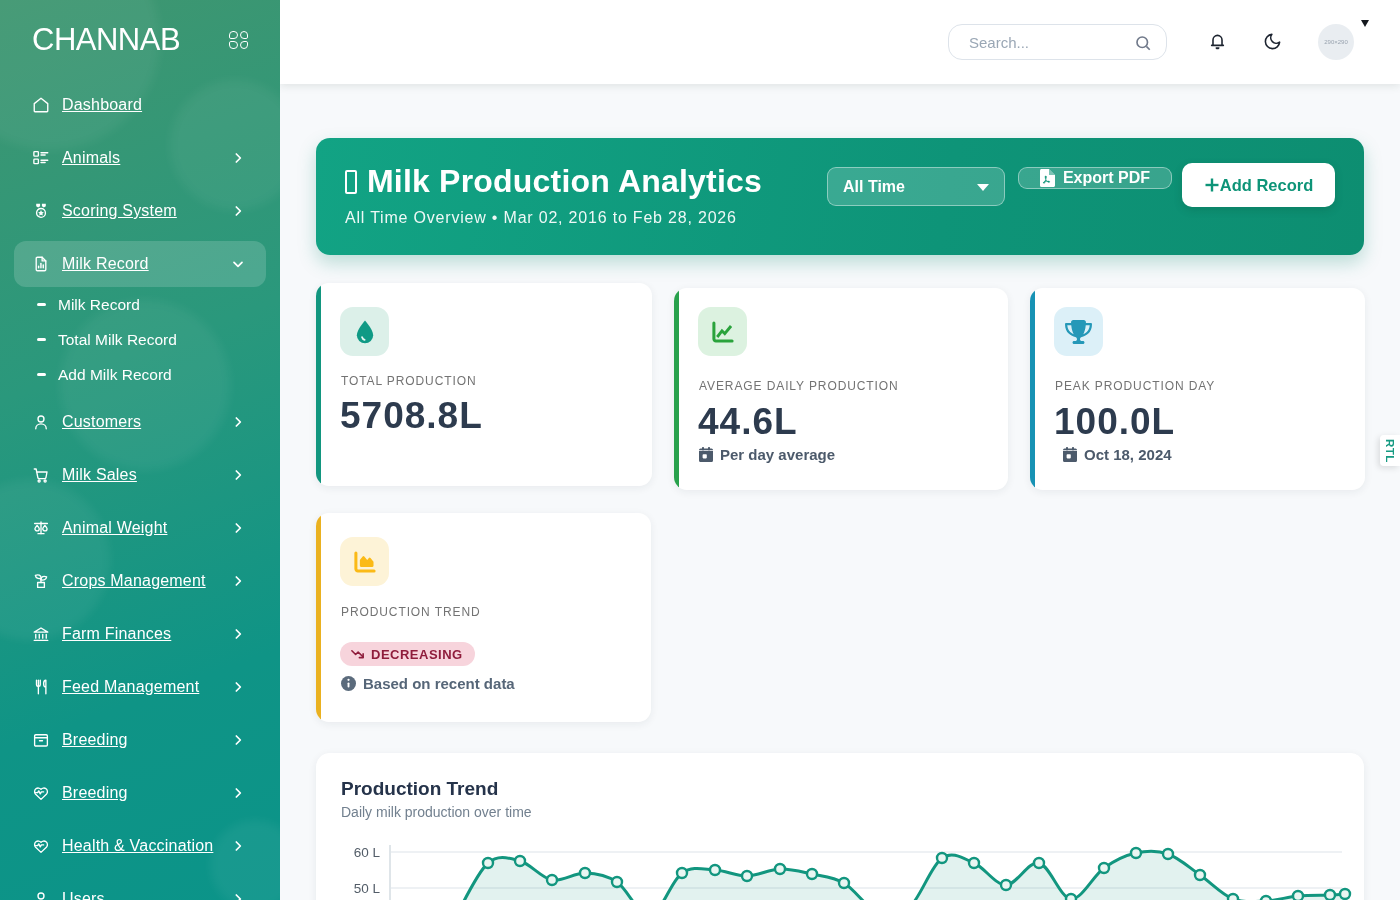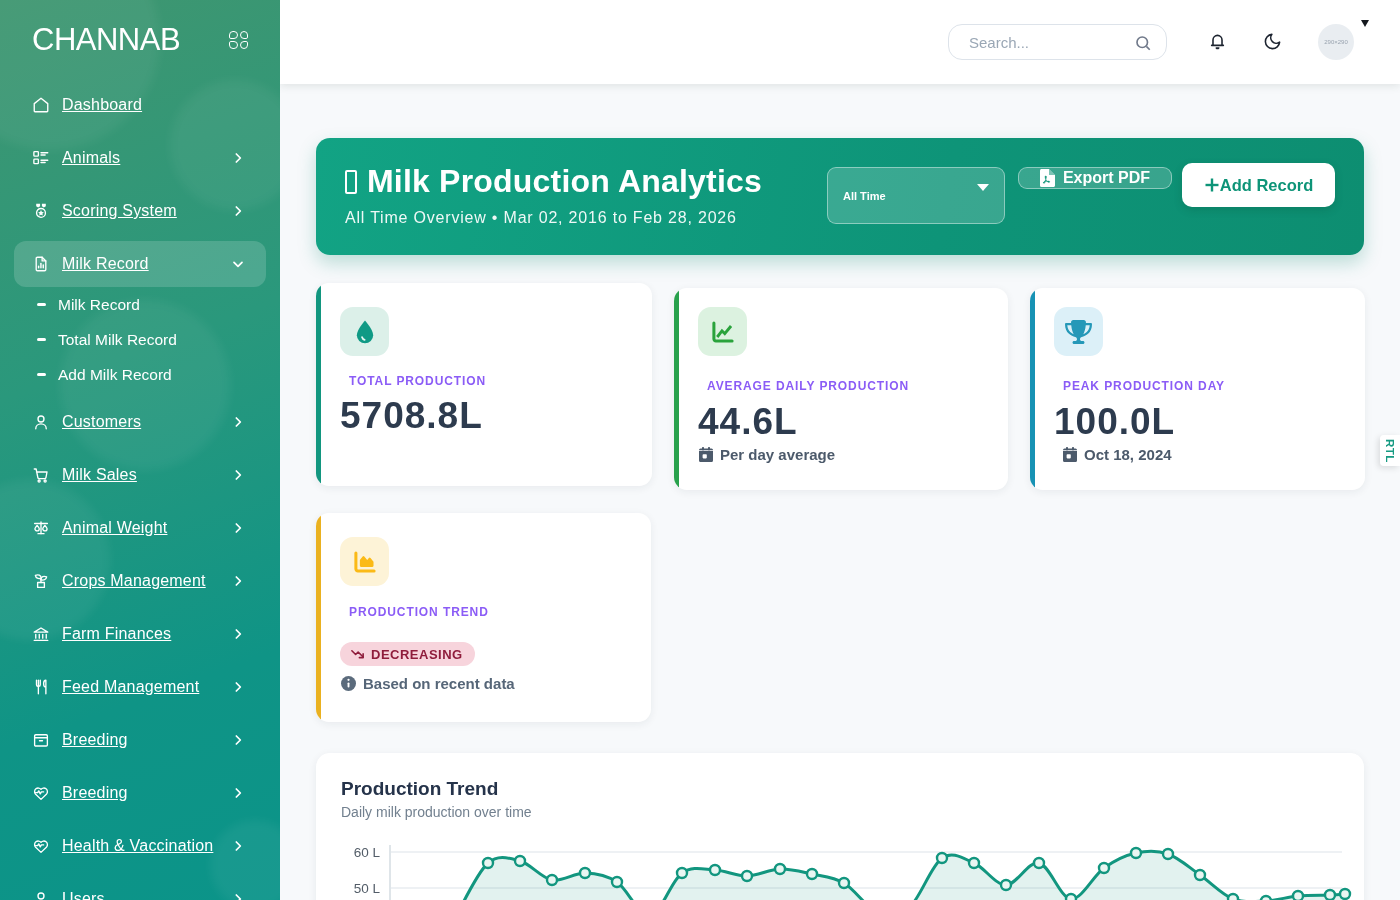--- a/index.html
+++ b/index.html
@@ -28,33 +28,33 @@
 .avatar { position:absolute; left:1038px; top:24px; width:36px; height:36px; border-radius:50%; background:#e9edf1;
   display:flex; align-items:center; justify-content:center; color:#9aa4b0; font-size:6px; }
 .caret { position:absolute; left:1081px; top:20px; width:0; height:0; border-left:4.5px solid transparent; border-right:4.5px solid transparent; border-top:7px solid #14181e; }
 .content { position:fixed; left:280px; top:84px; width:1120px; height:816px; }
 .banner { position:absolute; left:36px; top:54px; width:1048px; height:117px; border-radius:14px;
   background:linear-gradient(100deg,#12a384 0%, #0e9478 60%, #0d8e71 100%);
   box-shadow:0 8px 18px rgba(13,140,110,0.25); color:#fff; }
 .banner h1 { position:absolute; left:29px; top:25px; font-size:32px; font-weight:700; letter-spacing:0.2px; display:flex; align-items:center; }
 .tofu { display:inline-block; width:12px; height:24px; border:2.5px solid #fff; border-radius:2px; margin-right:10px; }
 .banner .subt { position:absolute; left:29px; top:71px; font-size:16px; letter-spacing:0.8px; color:rgba(255,255,255,0.93); }
-.bsel { position:absolute; left:511px; top:29px; width:178px; height:57px; background:rgba(255,255,255,0.18);
-  border:1.5px solid rgba(255,255,255,0.42); border-radius:9px; display:flex; align-items:center; font-size:11px; font-weight:600;text-align:center; }
+.bsel { position:absolute; left:511px; top:29px; width:178px; height:39px; background:rgba(255,255,255,0.18);
+  border:1.5px solid rgba(255,255,255,0.42); border-radius:9px; display:flex; align-items:center; font-size:16px; font-weight:600;text-align:center; }
 .bsel span { margin-left:15px; }
 .bsel .dcar { position:absolute; right:15px; top:16px; width:0; height:0; border-left:6px solid transparent; border-right:6px solid transparent; border-top:7px solid #fff; }
 .bexp { position:absolute; left:702px; top:29px; width:154px; height:22px; background:rgba(255,255,255,0.18);
   border:1.5px solid rgba(255,255,255,0.42); border-radius:9px; display:flex; align-items:center; justify-content:center; font-size:16px; font-weight:700; gap:8px; }
 .badd { position:absolute; left:866px; top:25px; width:153px; height:44px; background:#fff; border-radius:10px;
   display:flex; align-items:center; justify-content:center; color:#0e9478; font-size:16.5px; font-weight:700; 
   box-shadow:0 3px 8px rgba(0,60,40,0.18); }
 .card { position:absolute; background:#fff; border-radius:13px; box-shadow:0 2px 8px rgba(30,45,60,0.07); overflow:hidden; }
 .card .stripe { position:absolute; left:0; top:0; bottom:0; width:5px; }
 .icbox { position:absolute; left:24px; top:24px; width:49px; height:49px; border-radius:13px; display:flex; align-items:center; justify-content:center; }
-.clabel { position:absolute; left:25px; font-size:12px; letter-spacing:0.9px; color:#8b5cf6; font-weight:700;margin-left:8px; }
+.clabel { position:absolute; left:25px; font-size:12px; letter-spacing:0.9px; color:#737373; font-weight:400; }
 .cval { position:absolute; left:24px; font-size:37px; font-weight:800; color:#2d3b4e; letter-spacing:1px; }
 .csub { position:absolute; left:25px; font-size:15px; font-weight:700; color:#4c5a6b; display:flex; align-items:center; gap:7px; }
 #card1 { left:36px; top:199px; width:336px; height:203px; }
 #card2 { left:394px; top:204px; width:334px; height:202px; }
 #card3 { left:750px; top:204px; width:335px; height:202px; }
 #card4 { left:36px; top:429px; width:335px; height:209px; }
 .pill { position:absolute; left:24px; top:129px; height:24px; background:#f7d4dc; border-radius:13px;
   display:flex; align-items:center; padding:0 12px 0 10px; gap:6px; color:#8f1d3c; font-size:13px; font-weight:800; letter-spacing:0.5px; }
 .chartcard { position:absolute; left:36px; top:669px; width:1048px; height:290px; background:#fff; border-radius:14px; box-shadow:0 2px 8px rgba(30,45,60,0.07); }
 .chartcard h2 { position:absolute; left:25px; top:25px; font-size:19px; font-weight:700; color:#25334a; }

